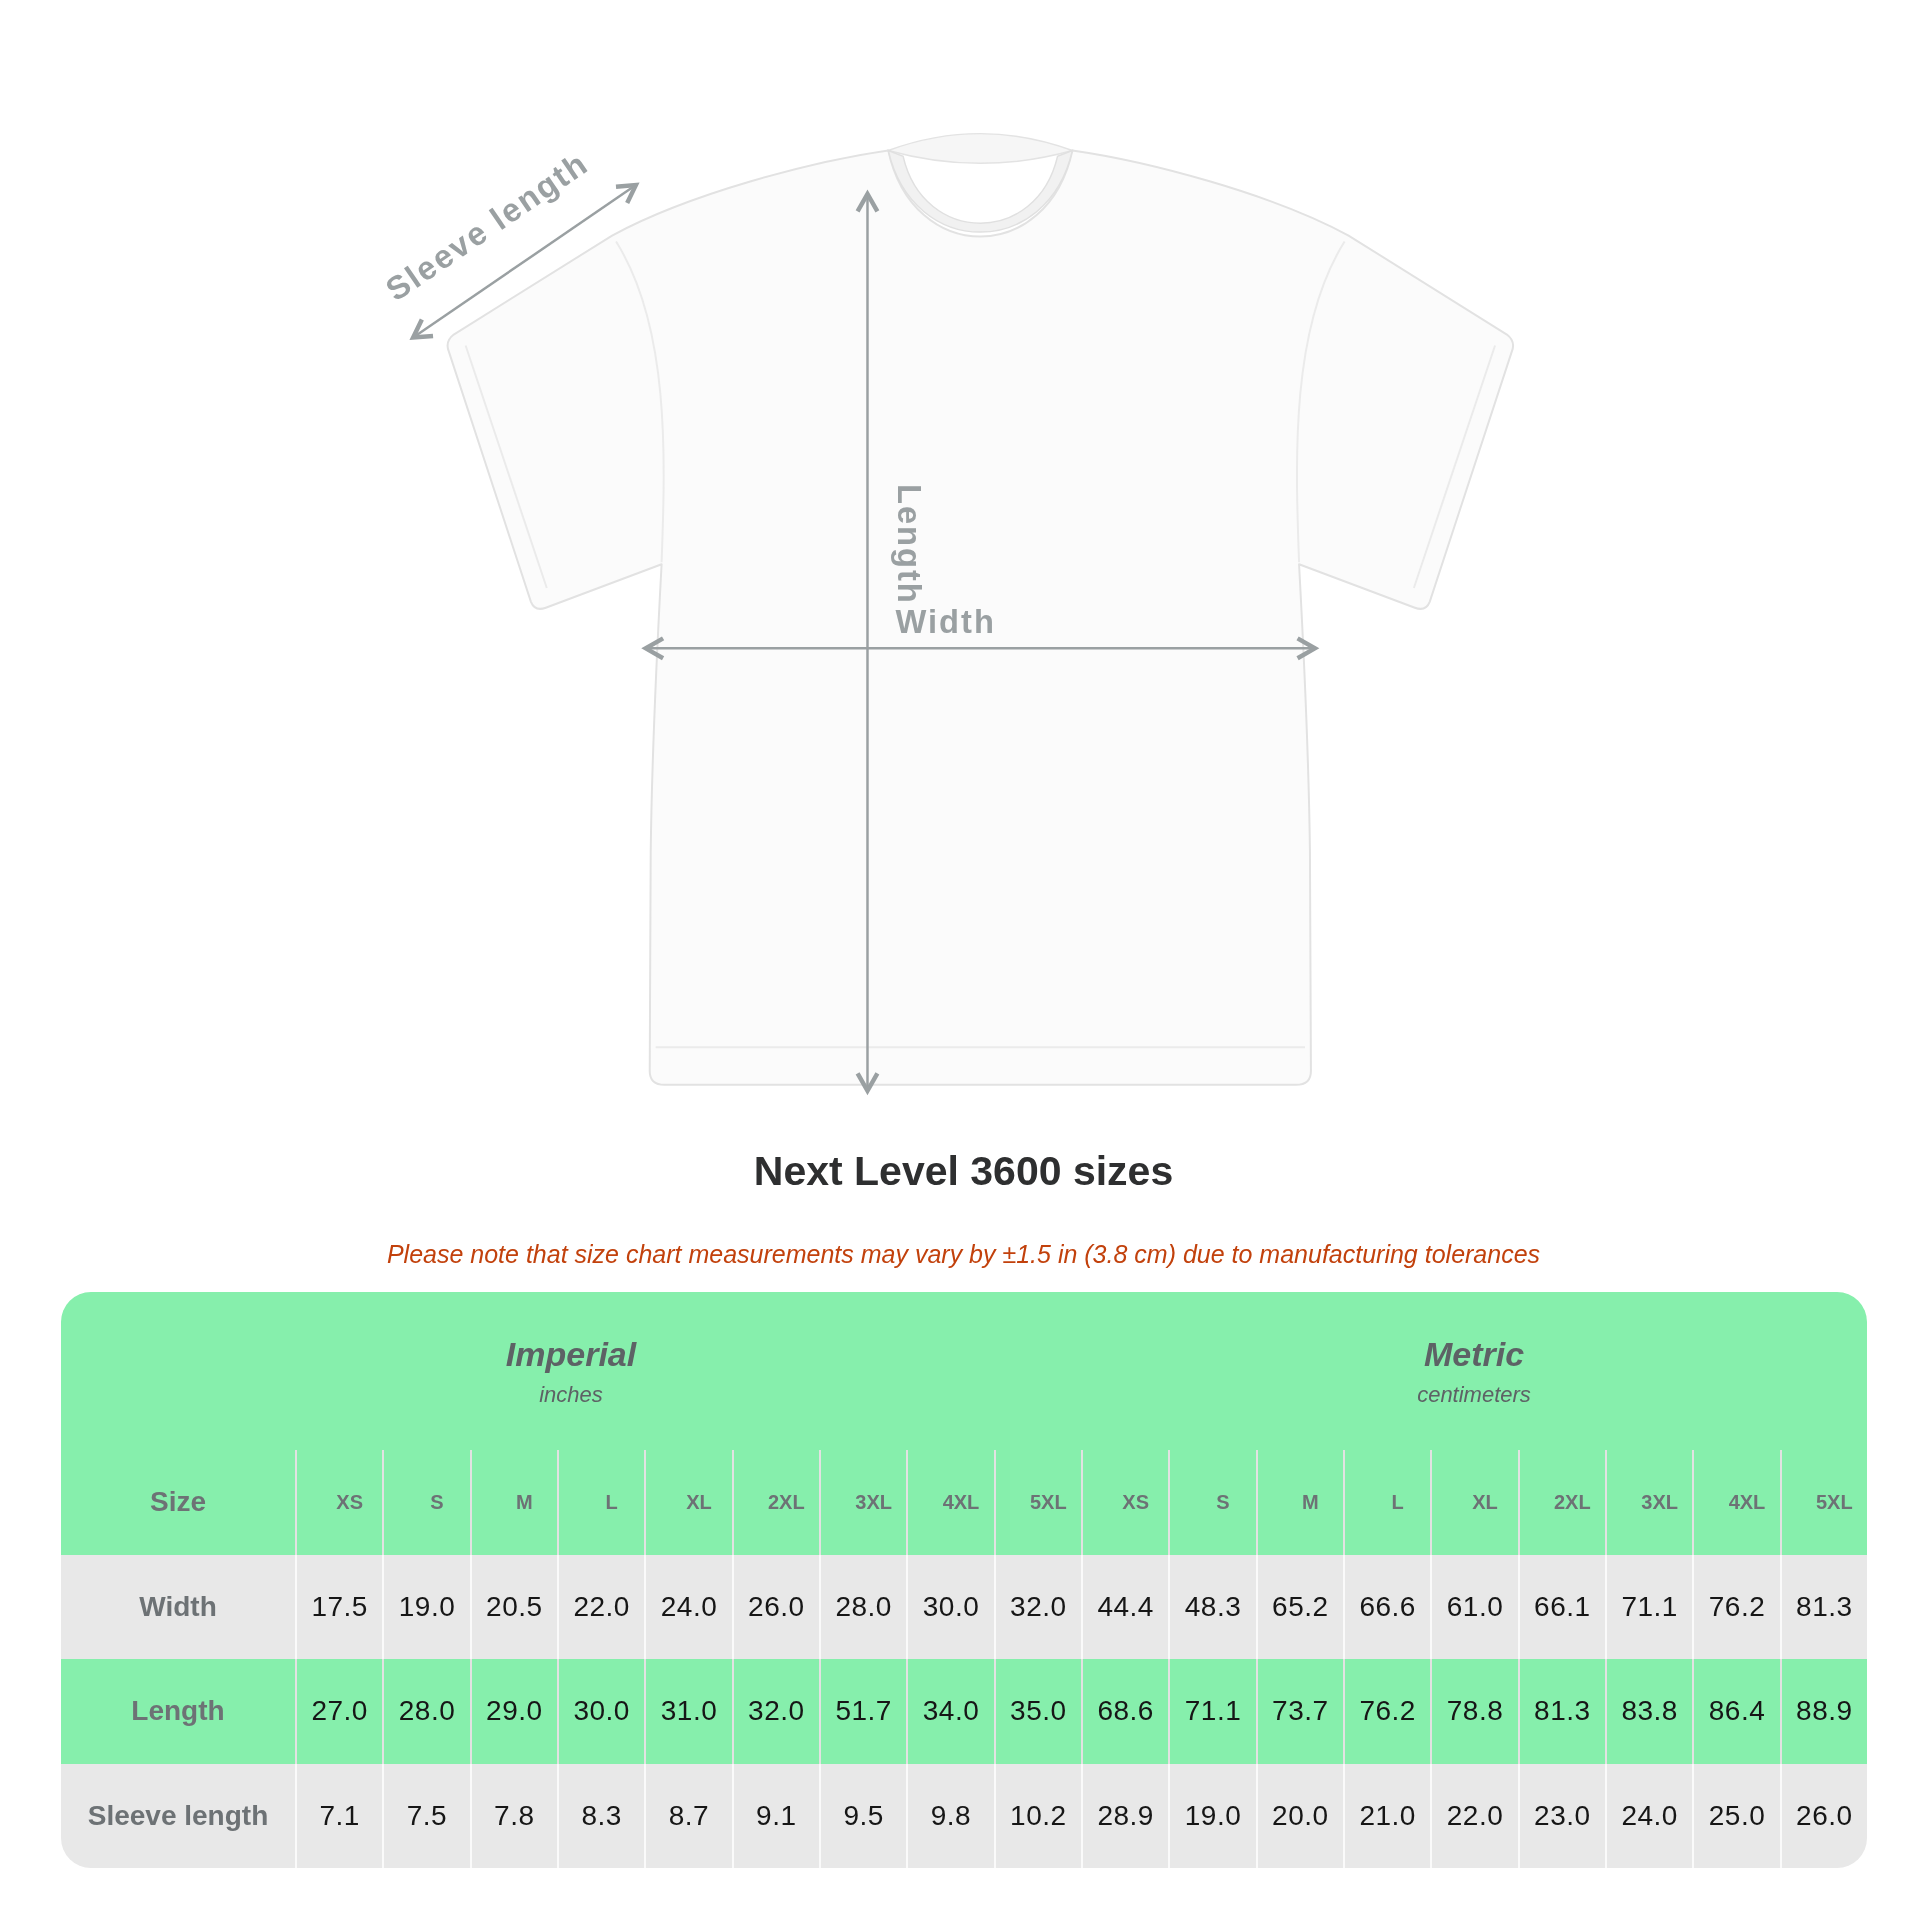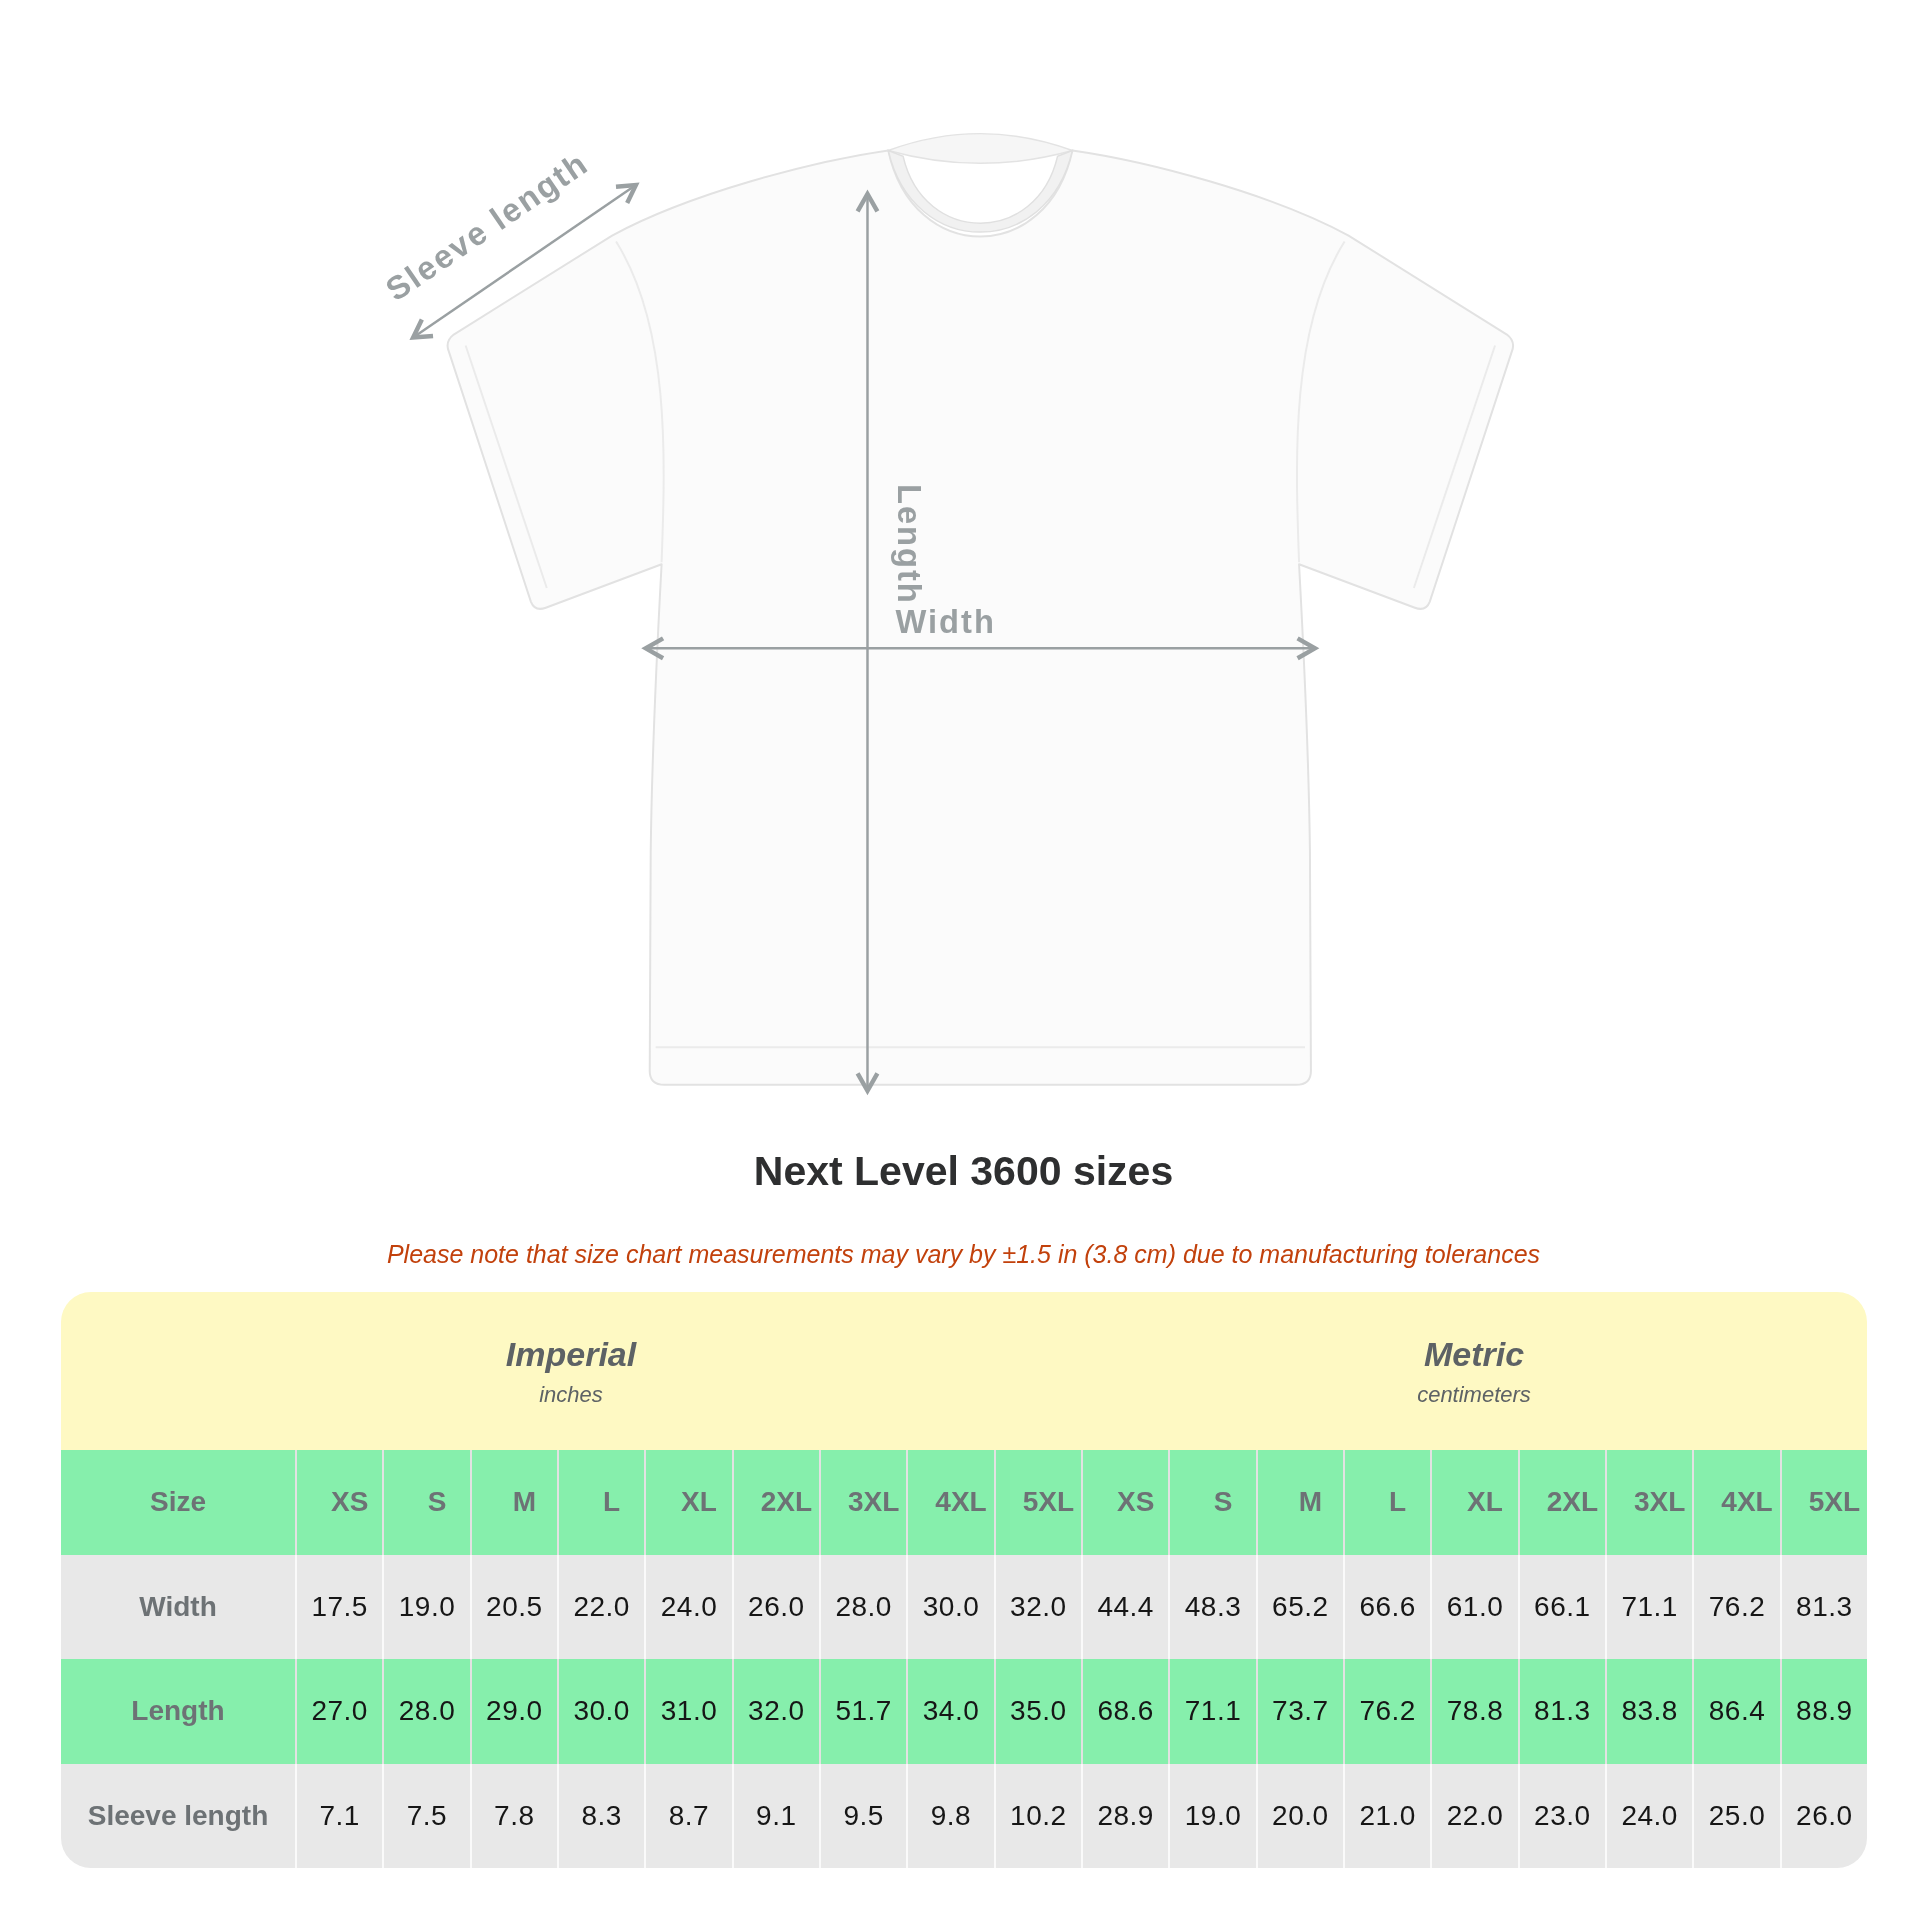--- a/index.html
+++ b/index.html
@@ -18,33 +18,33 @@
   }
   .page-subtitle{
     position:absolute;top:1240px;left:0;width:100%;text-align:center;
     font-size:25px;font-style:italic;color:#c2410c;
   }
   .size-table{
     position:absolute;top:1292px;left:61px;width:1806px;height:576px;
     border-radius:30px;overflow:hidden;background:#ffffff;
     display:flex;flex-direction:column;
   }
-  .band{height:158px;background:#fef9c3;display:flex;}
+  .band{height:158px;background:#86efac;display:flex;}
   .band-group{display:flex;flex-direction:column;align-items:center;justify-content:center;gap:8px;}
   .band-imperial{width:1020px;}
   .band-metric{flex:1;}
   .group-name{font-size:34px;font-weight:bold;font-style:italic;color:#5d6265;}
   .group-unit{font-size:22px;font-style:italic;color:#5d6265;}
   .tr{flex:1;display:grid;grid-template-columns:234px repeat(18,1fr);}
   .r-white{background:#86efac;--sep:#e2e2e2;}
   .r-gray{background:#e8e8e8;--sep:#fafafa;}
   .c{display:flex;align-items:center;justify-content:center;}
   .tr .c + .c{border-left:2px solid var(--sep);}
   .lbl{font-weight:bold;font-size:28px;color:#6d7275;}
-  .sz{font-weight:bold;font-size:28px;color:#6d7275;padding-left:20px;}
+  .sz{font-weight:bold;font-size:20px;color:#6d7275;padding-left:20px;}
   .val{font-size:28px;color:#161616;letter-spacing:0.5px;}
 </style>
 </head>
 <body>
 
 <div class="stage">
 
   <svg width="1927" height="1168" viewBox="0 0 1946 1180">
     <defs>
       <marker id="arr" viewBox="0 0 12 12" refX="9" refY="6" markerWidth="12" markerHeight="12" orient="auto-start-reverse">

